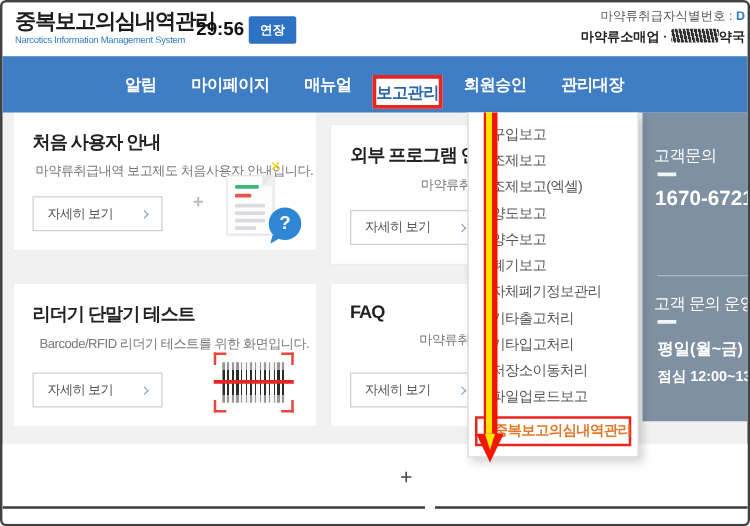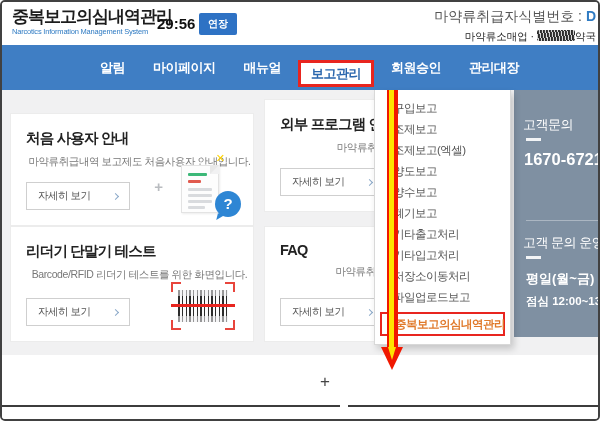--- a/index.html
+++ b/index.html
@@ -9,37 +9,37 @@
 
   
   .header { position:absolute; left:0; top:0; width:100%; height:43px; background:#fff; z-index:2; }
   .logo { position:absolute; left:10px; top:5px; cursor:pointer; }
   .logo-title { font-size:17px; font-weight:bold; color:#1c1c1c; letter-spacing:-1px; line-height:1.2; }
   .logo-sub { font-size:7.5px; color:#2f7bc3; letter-spacing:-0.2px; }
   .timer { position:absolute; left:155px; top:13px; font-size:15px; font-weight:bold; color:#111; }
   .extend-btn { position:absolute; left:197px; top:11px; background:#2e72c4; color:#fff;
                 font-size:10px; font-weight:bold; padding:4px 9px; border:none; border-radius:2px; cursor:pointer; }
   .header-right { position:absolute; right:2px; top:4px; text-align:right; line-height:1.55; white-space:nowrap; }
-  .hr-line1 { font-size:14px; color:#555; }
+  .hr-line1 { font-size:10px; color:#555; }
   .hr-id { color:#2f7bc3; font-weight:bold; }
-  .hr-line2 { font-size:10.5px; color:#222; font-weight:normal; }
+  .hr-line2 { font-size:10.5px; color:#222; font-weight:bold; }
   .scribble { display:inline-block; width:38px; height:11px; vertical-align:-1px; border-radius:2px;
               background:repeating-linear-gradient(78deg,#3a3a3a 0 1px,rgba(90,90,90,.25) 1px 2px,#2c2c2c 2px 3px); }
 
   
   .navbar { position:absolute; left:0; top:43px; width:100%; height:45px; background:#3f7ec4;
             display:flex; align-items:center; padding-left:84px; z-index:3; }
   .nav-item { color:#fff; font-size:13px; font-weight:bold; padding:0 14px; height:45px;
               line-height:45px; letter-spacing:-0.5px; cursor:pointer; white-space:nowrap; }
   .nav-item--active { background:#fff; color:#2a66ad; height:27px; line-height:21px;
-                      border:3px solid #e8251f; margin:11px 3px 0; padding:0 10px; }
+                      border:3px solid #e8251f; margin:11px 3px 0; padding:0 0; }
 
   
   .card { position:absolute; width:244px; background:#fff; border:1px solid #ececec; }
-  .card-1 { left:8px;  top:111px;  height:113px; }
+  .card-1 { left:8px;  top:86px;  height:113px; }
   .card-2 { left:262px; top:97px; height:113px; }
   .card-3 { left:8px;  top:224px; height:116px; }
   .card-4 { left:262px; top:224px; height:116px; }
   .card-title { font-size:14.5px; font-weight:bold; color:#222; letter-spacing:-0.8px; margin:15px 0 0 15px; }
   .card-sub { font-size:10.5px; color:#777; letter-spacing:-0.4px; margin:7px 0 0 15px; white-space:nowrap; overflow:hidden;text-align:center; }
   .detail-btn { position:absolute; left:15px; bottom:15px; display:flex; align-items:center; gap:23px;
                 background:#fff; border:1px solid #cfcfcf; padding:6px 11px; font-size:10.5px;
                 color:#555; letter-spacing:-0.5px; cursor:pointer; }
   .chev { width:5px; height:5px; border-top:1.5px solid #8aa8c8; border-right:1.5px solid #8aa8c8;
           transform:rotate(45deg); display:inline-block; }
@@ -217,20 +217,21 @@
     <div class="notice-underline-r"></div>
   </div>
 
   <div class="dropdown">
     <div class="dd-item">구입보고</div>
     <div class="dd-item">조제보고</div>
     <div class="dd-item">조제보고(엑셀)</div>
     <div class="dd-item">양도보고</div>
     <div class="dd-item">양수보고</div>
     <div class="dd-item">폐기보고</div>
+    <div class="dd-item">자체폐기정보관리</div>
     <div class="dd-item">기타출고처리</div>
     <div class="dd-item">기타입고처리</div>
     <div class="dd-item">저장소이동처리</div>
     <div class="dd-item">파일업로드보고</div>
     <div class="dd-item dd-item--highlight">중복보고의심내역관리</div>
   </div>
 
   <div class="arrow-shaft"></div>
   <div class="arrow-head"></div>
   <div class="arrow-head-core"></div>

